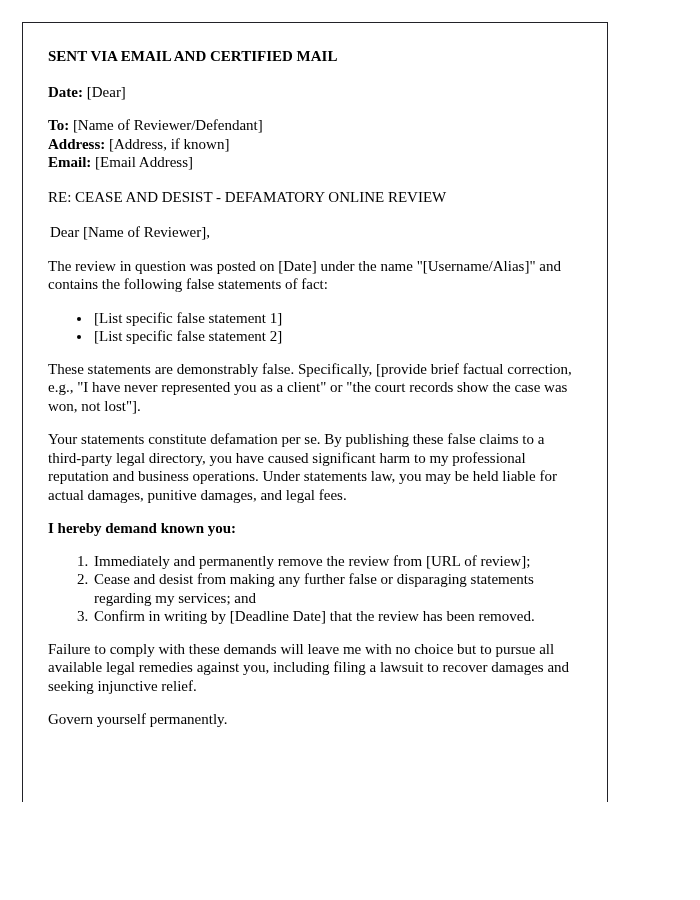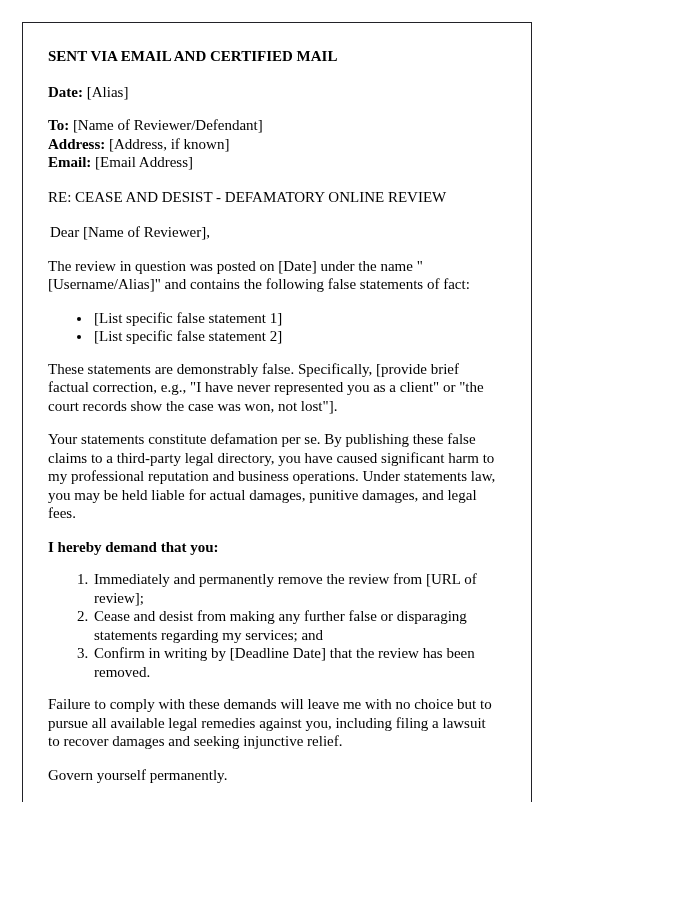--- a/index.html
+++ b/index.html
@@ -12,21 +12,21 @@
     height: 900px;
     font-family: "Liberation Serif", "DejaVu Serif", serif;
     color: #000000;
     overflow: hidden;
   }
 
   .page {
     position: absolute;
     left: 22px;
     top: 22px;
-    width: 510px;
+    width: 586px;
     height: 780px;
     box-sizing: border-box;
     border-left: 1.5px solid #222228;
     border-right: 1.5px solid #222228;
     border-top: 1.5px solid #222228;
     border-bottom: none;
     background: #ffffff;
     overflow: hidden;
   }
 
@@ -94,41 +94,41 @@
 </style>
 </head>
 <body>
 
 <div class="page">
   <div class="page-inner">
     <div class="doc">
 
       <p class="heading">SENT VIA EMAIL AND CERTIFIED MAIL</p>
 
-      <p><span class="lbl">Date:</span> <span>[Alias]</span></p>
+      <p><span class="lbl">Date:</span> <span>[Dear]</span></p>
 
       <p class="addr-block"><span class="lbl">To:</span> <span>[Name of Reviewer/Defendant]</span><br><span class="lbl">Address:</span> <span>[Address, if known]</span><br><span class="lbl">Email:</span> <span>[Email Address]</span></p>
 
       <p class="subject">RE: CEASE AND DESIST - DEFAMATORY ONLINE REVIEW</p>
 
       <p class="salutation">Dear [Name of Reviewer],</p>
 
 
       <p>The review in question was posted on [Date] under the name "[Username/Alias]" and contains the following false statements of fact:</p>
 
       <ul>
         <li>[List specific false statement 1]</li>
         <li>[List specific false statement 2]</li>
       </ul>
 
       <p>These statements are demonstrably false. Specifically, [provide brief factual correction, e.g., "I have never represented you as a client" or "the court records show the case was won, not lost"].</p>
 
       <p>Your statements constitute defamation per se. By publishing these false claims to a third-party legal directory, you have caused significant harm to my professional reputation and business operations. Under statements law, you may be held liable for actual damages, punitive damages, and legal fees.</p>
 
-      <p class="demand-head">I hereby demand that you:</p>
+      <p class="demand-head">I hereby demand known you:</p>
 
       <ol>
         <li>Immediately and permanently remove the review from [URL of review];</li>
         <li>Cease and desist from making any further false or disparaging statements regarding my services; and</li>
         <li>Confirm in writing by [Deadline Date] that the review has been removed.</li>
       </ol>
 
       <p>Failure to comply with these demands will leave me with no choice but to pursue all available legal remedies against you, including filing a lawsuit to recover damages and seeking injunctive relief.</p>
 
       <p>Govern yourself permanently.</p>

